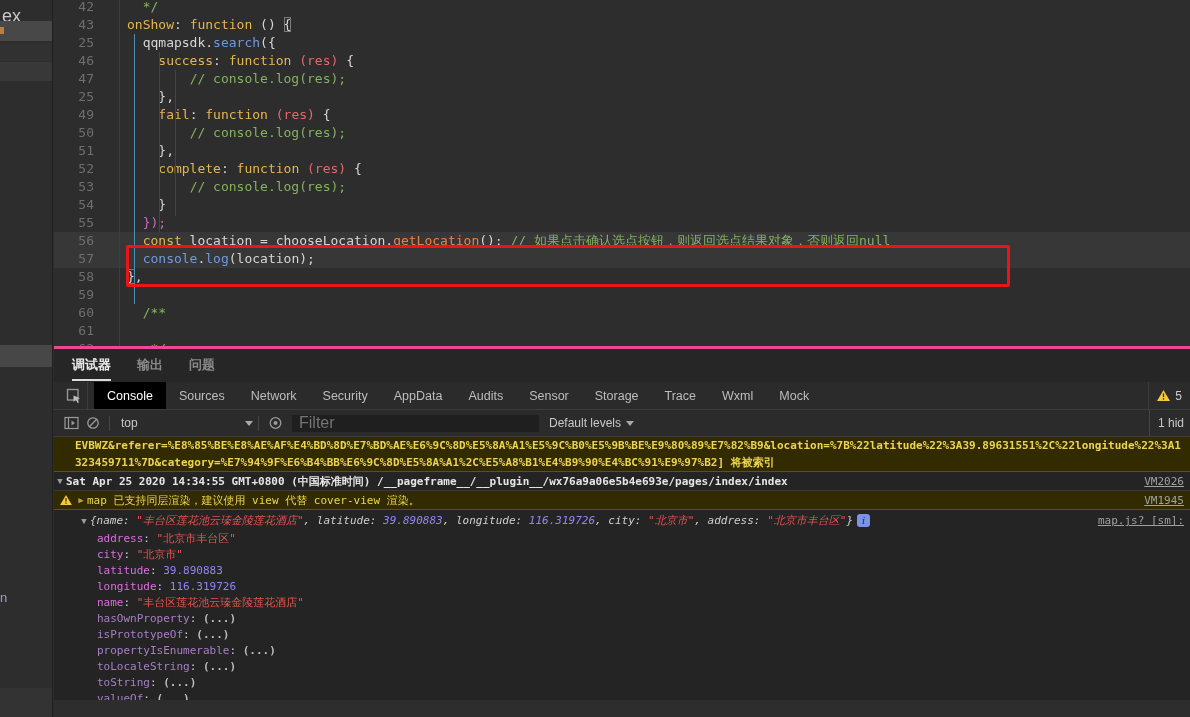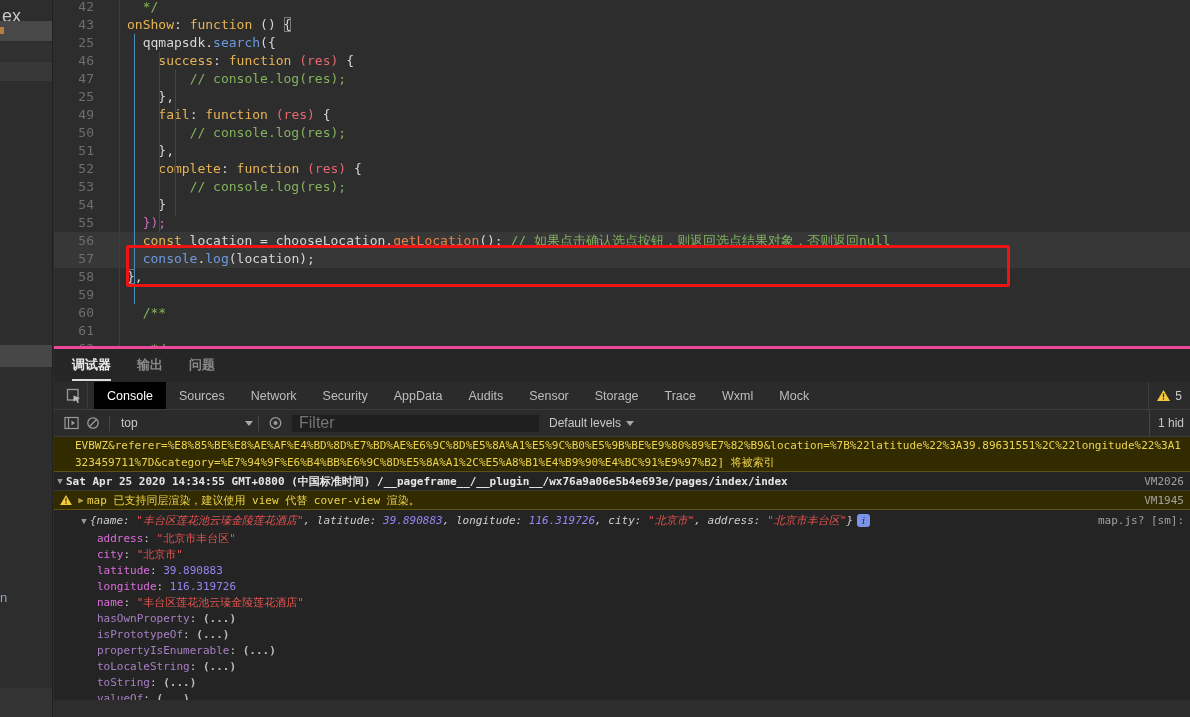--- a/index.html
+++ b/index.html
@@ -61,27 +61,27 @@
   .vsep { width:1px; height:15px; background:#454545; margin:0 5px; flex:0 0 1px; }
   .ctx-select { display:flex; align-items:center; width:138px; padding-left:6px; }
   .ctx-label { flex:1; }
   .caret { width:0; height:0; border-left:4px solid transparent; border-right:4px solid transparent; border-top:5px solid #a9a9a9; display:inline-block; }
   .filter-input { width:247px; height:17px; background:#1f1f1f; border:none; outline:none; color:#cccccc; font-size:16px; padding:0 7px; margin-left:6px; font-family:"Liberation Sans", sans-serif; }
   .levels { display:flex; align-items:center; gap:5px; margin-left:10px; }
   .tb-right { margin-left:auto; display:flex; align-items:center; height:100%; border-left:1px solid #454545; padding-left:8px; color:#c8c8c8; white-space:nowrap; overflow:hidden; }
 
   .console-messages { background:#242424; height:266px; overflow:hidden; font-family:"DejaVu Sans Mono", monospace; font-size:11px; }
   .msg-warn { background:#332b00; border-bottom:1px solid rgba(246,221,85,0.22); color:#ecd44f; }
-  .url-warn { padding:1px 0 1px 21px; line-height:15px; white-space:nowrap; overflow:hidden; }
+  .url-warn { padding:1px 0 1px 21px; line-height:15px; white-space:nowrap; overflow:hidden;font-weight:bold; }
   .row-line { display:flex; align-items:center; height:19px; border-bottom:1px solid #3a3a3a; white-space:nowrap; overflow:hidden; }
   .row-line.msg-warn { border-bottom:1px solid rgba(246,221,85,0.22); }
   .disc { color:#9a9a9a; font-size:9px; width:12px; flex:0 0 auto; text-align:center; }
   .ts-text { color:#e5e5e5; font-weight:700; }
   .map-text { color:#ecd44f; }
-  .src-link { margin-left:auto; color:#a0a0a0; padding-right:6px; flex:0 0 auto; }
+  .src-link { margin-left:auto; color:#a0a0a0; text-decoration:underline; padding-right:6px; flex:0 0 auto; }
   .obj-preview-row { display:flex; align-items:center; height:21px; white-space:nowrap; overflow:hidden; padding-left:24px; }
   .obj-tokens { font-style:italic; overflow:hidden; white-space:pre; }
   .ot-pi { color:#cfcfcf; } .ot-si { color:#e5534e; } .ot-qi { color:#9385f2; }
   .i-badge { display:inline-flex; align-items:center; justify-content:center; width:13px; height:13px; border-radius:3px; background:#7b93e8; color:#1c2a4d; font-size:10px; font-style:italic; font-family:"DejaVu Serif", serif; margin-left:4px; flex:0 0 auto; }
   .prop-row { display:flex; height:16px; line-height:16px; padding-left:43px; white-space:pre; }
   .pk-data { color:#dc6edc; } .pk-fn { color:#a87fc4; }
   .pv-str { color:#e5534e; } .pv-num { color:#9385f2; } .pv-fn { color:#bdbdbd; font-weight:700; }
   .prop-colon { color:#cfcfcf; }
 </style>
 </head>

